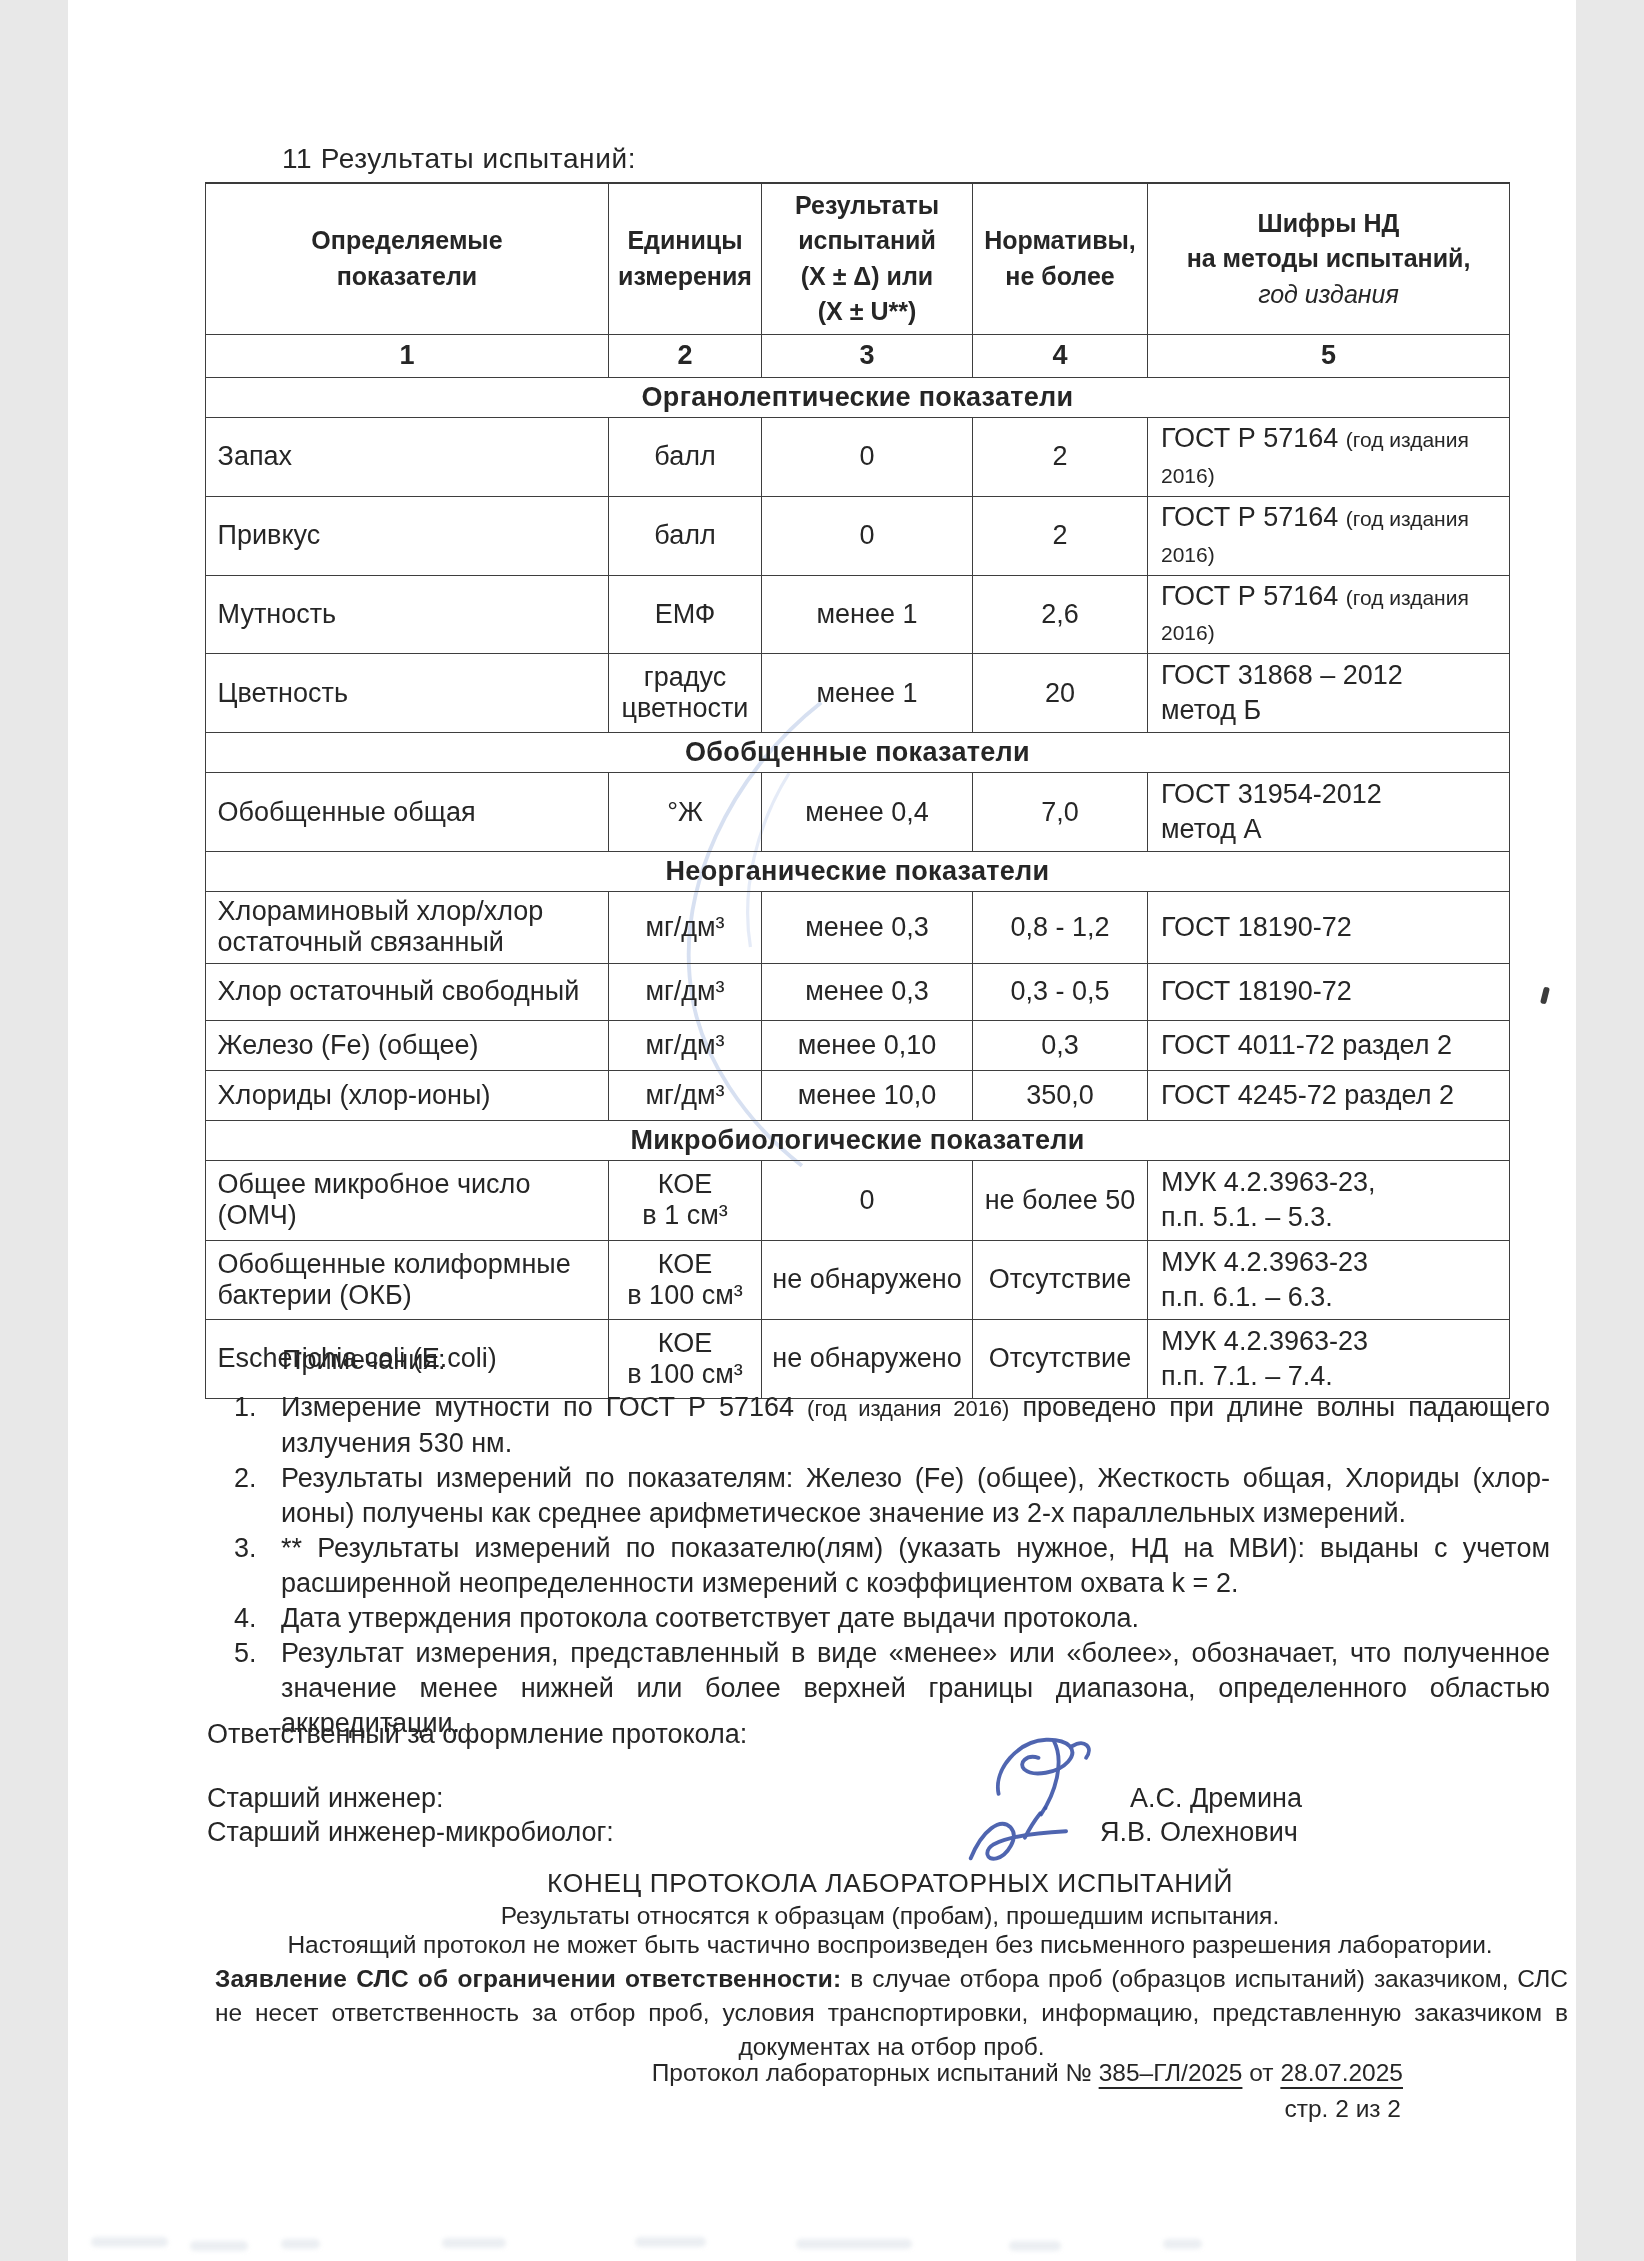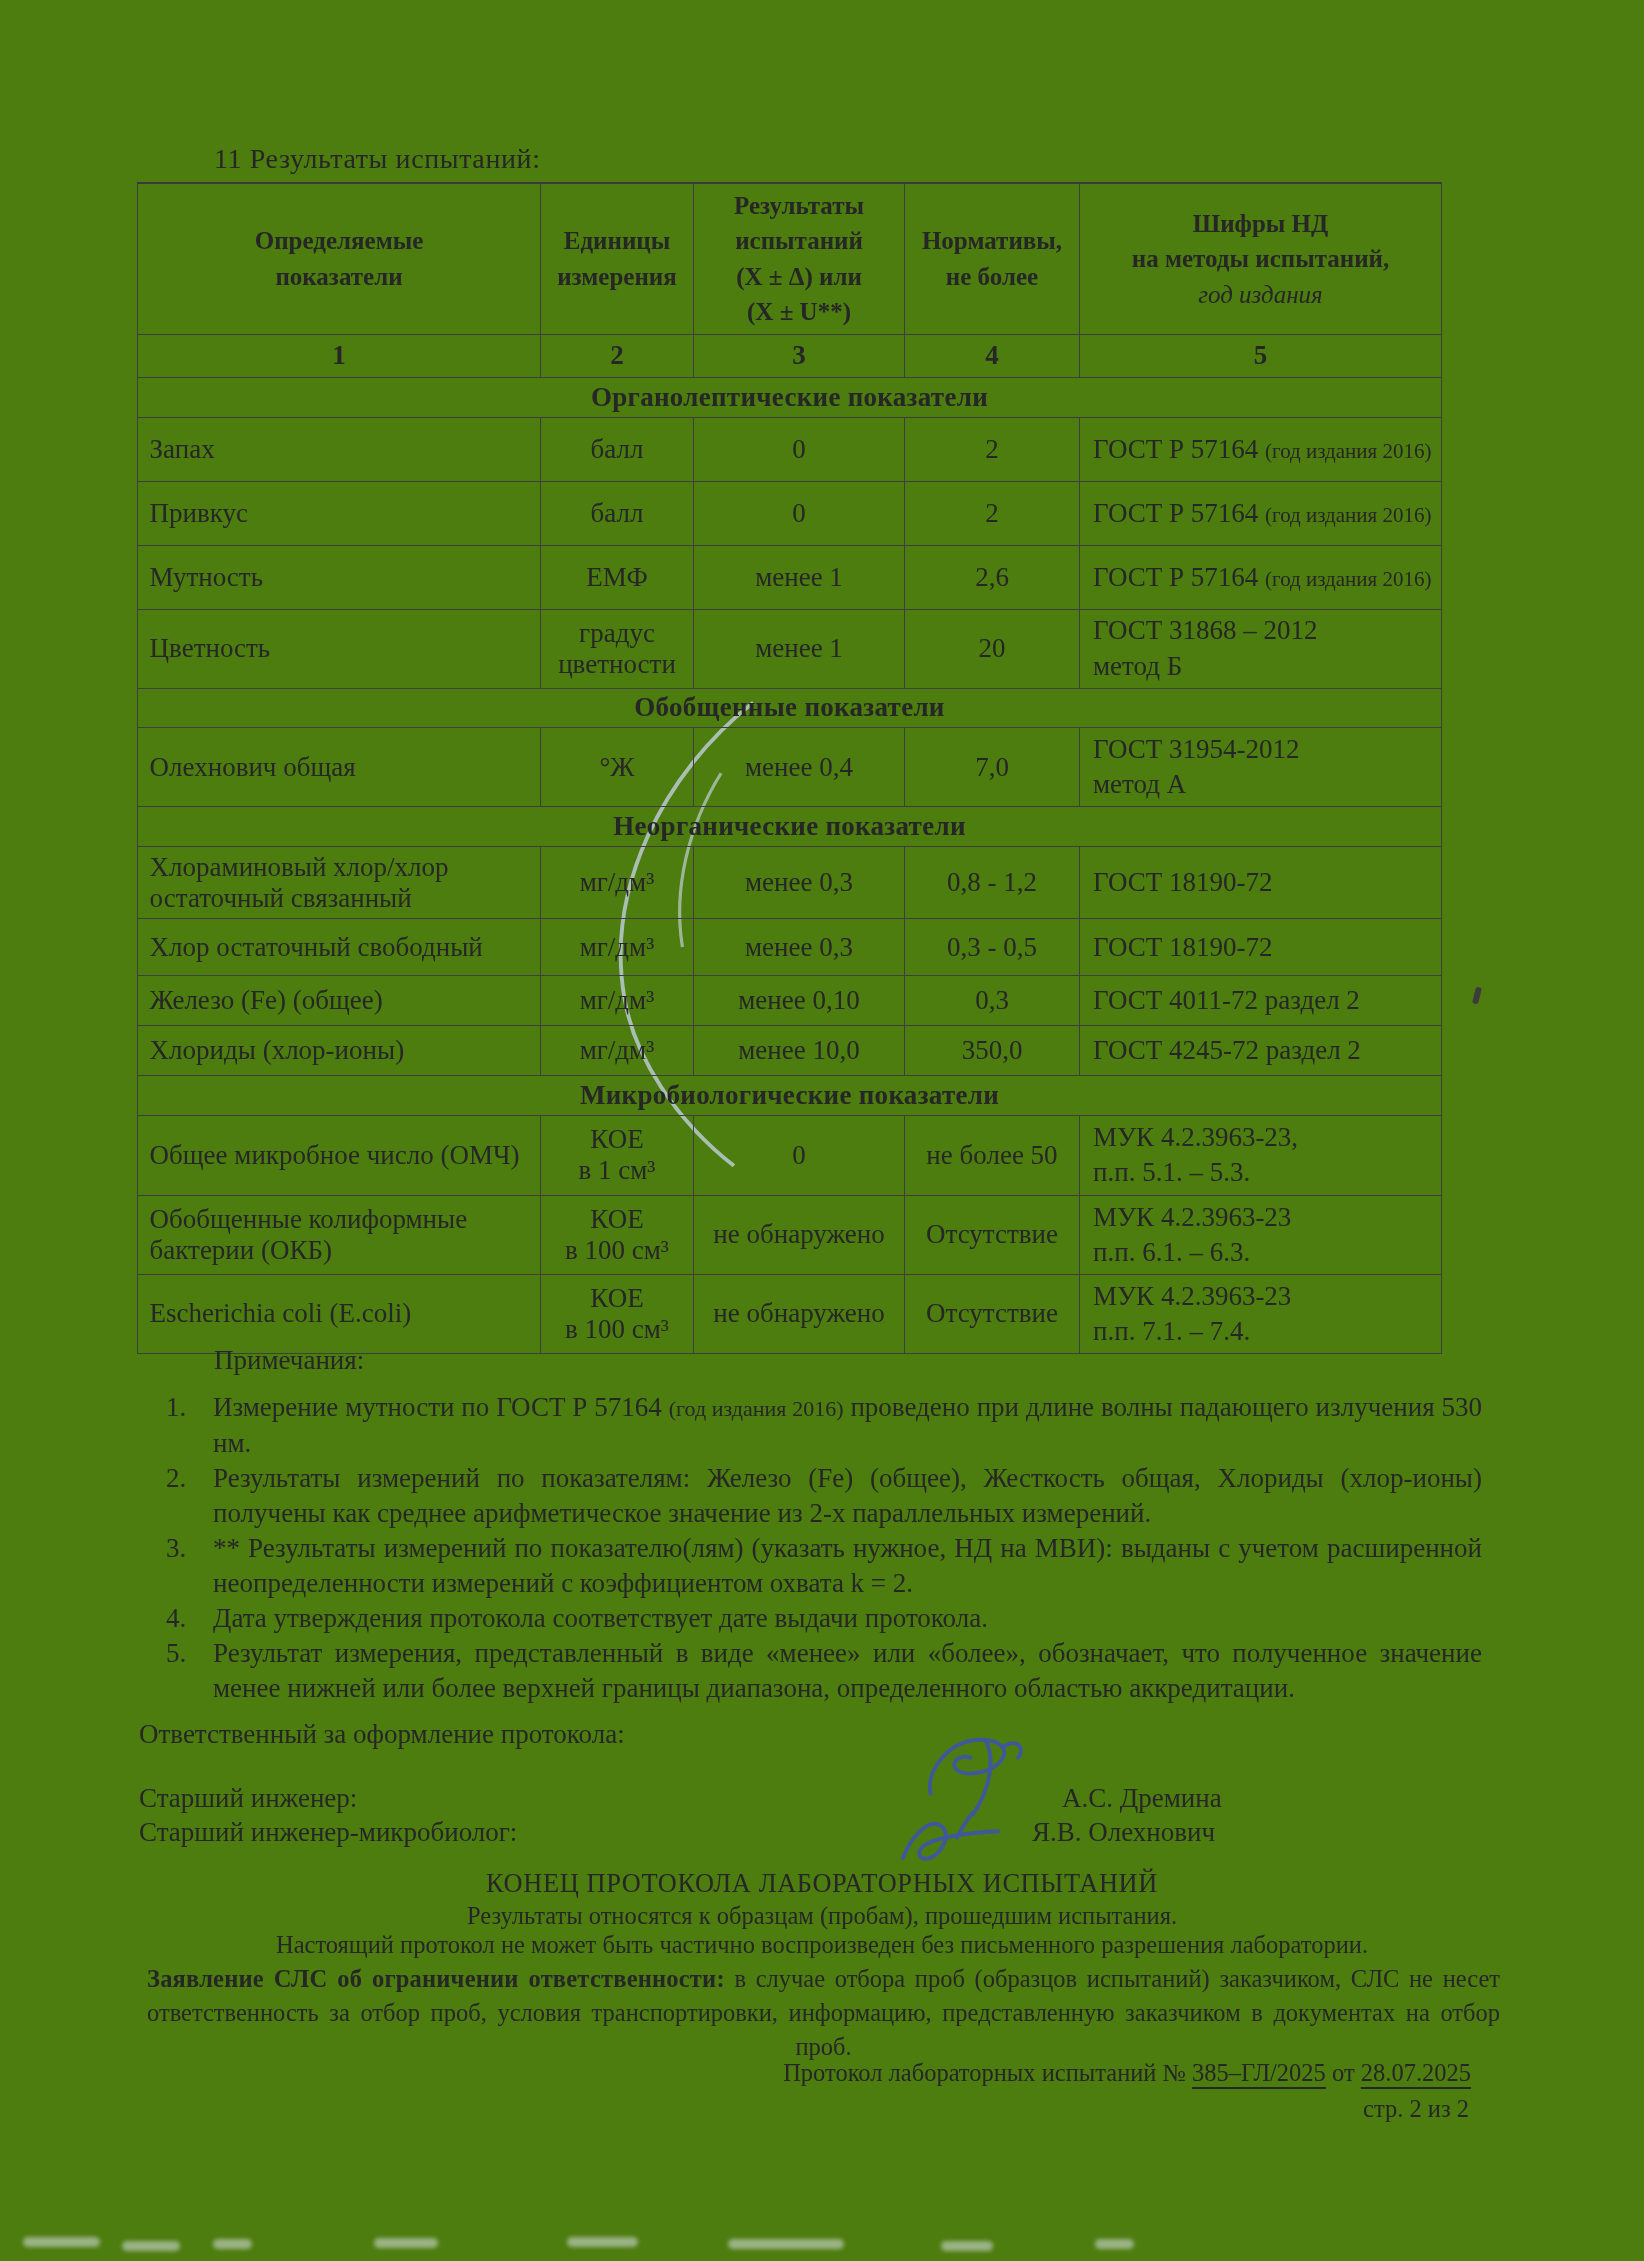--- a/index.html
+++ b/index.html
@@ -1,21 +1,21 @@
 <!DOCTYPE html>
 <html style="font-size:10.3px"><head>
 <meta charset="utf-8">
 <style>
   html,body{margin:0;padding:0;background:#e8e8e8;}
   .page{
     position:relative;
-    width:1644px;height:2261px;
+    width:1508px;height:2261px;
     margin:0 auto;
-    background:#4d7c0f;
-    font-family:Liberation Serif, serif;
+    background:#ffffff;
+    font-family:Liberation Sans, sans-serif;
     color:#262626;
     overflow:hidden;
   }
   .title{
     position:absolute;left:214px;top:143px;
     font-size:28px;letter-spacing:0.6px;
   }
   
   .tbl-wrap{position:absolute;left:137px;top:182px;width:1303px;}
   table.results{
@@ -163,21 +163,21 @@
       <td class="c-res">менее 1</td>
       <td class="c-norm">20</td>
       <td class="c-meth pre">ГОСТ 31868 – 2012
 метод Б</td>
     </tr>
 
     <tr class="sec h-sec">
       <td colspan="5">Обобщенные показатели</td>
     </tr>
     <tr class="h-100">
-      <td class="c-name">Олехнович общая</td>
+      <td class="c-name">Обобщенные общая</td>
       <td class="c-unit">°Ж</td>
       <td class="c-res">менее 0,4</td>
       <td class="c-norm">7,0</td>
       <td class="c-meth pre">ГОСТ 31954-2012
 метод А</td>
     </tr>
 
     <tr class="sec h-sec">
       <td colspan="5">Неорганические показатели</td>
     </tr>

